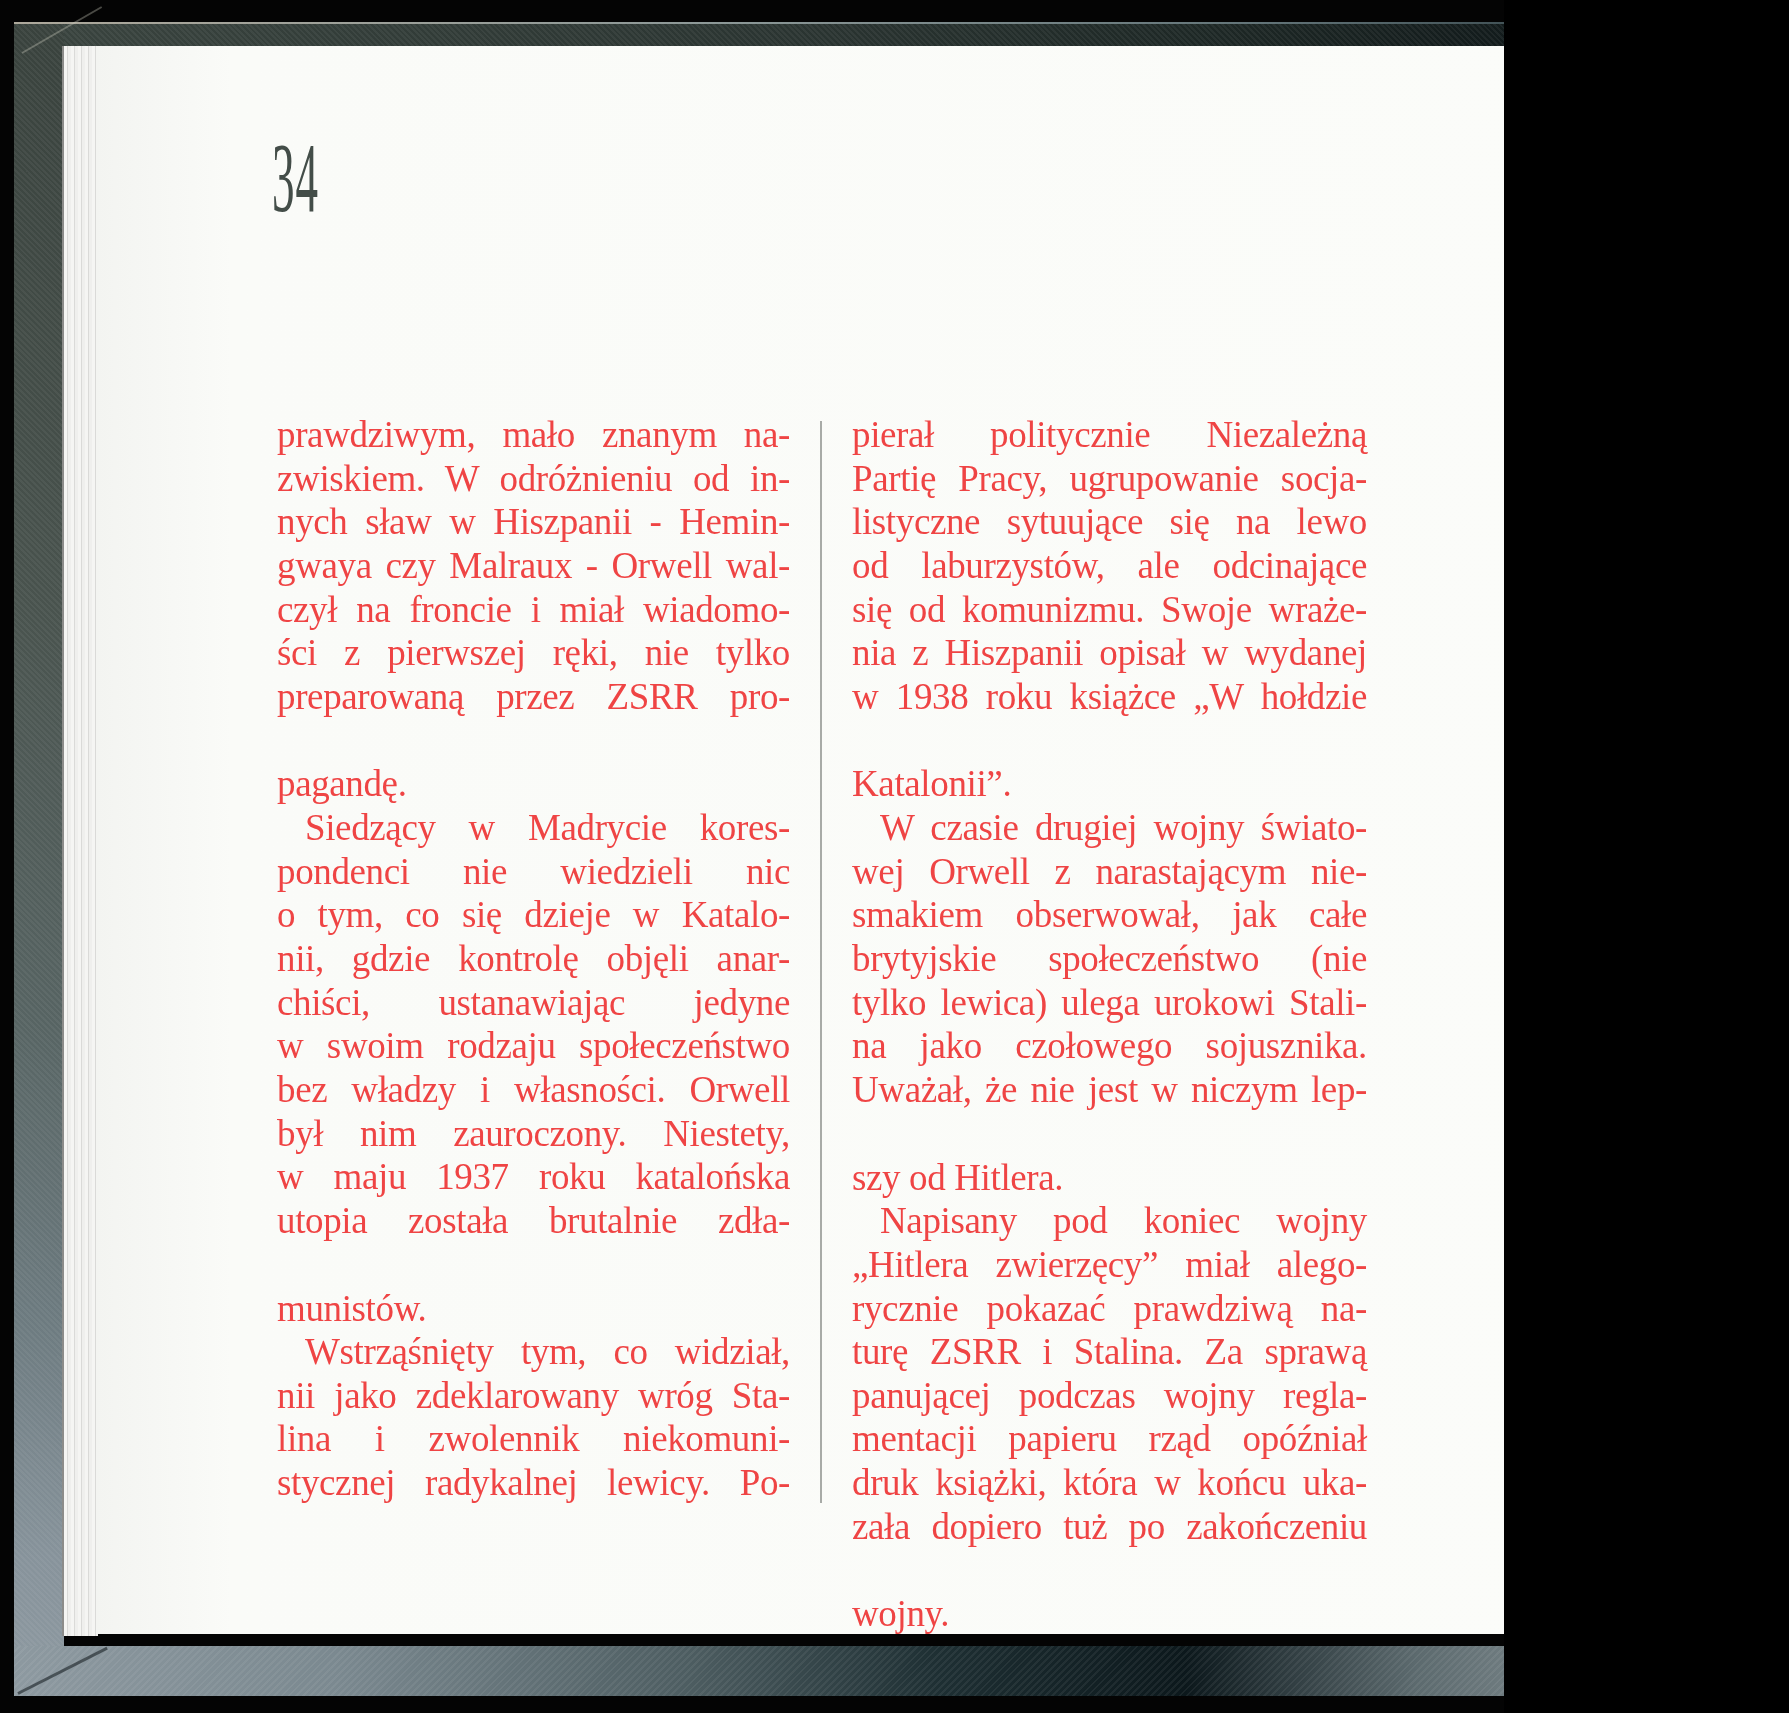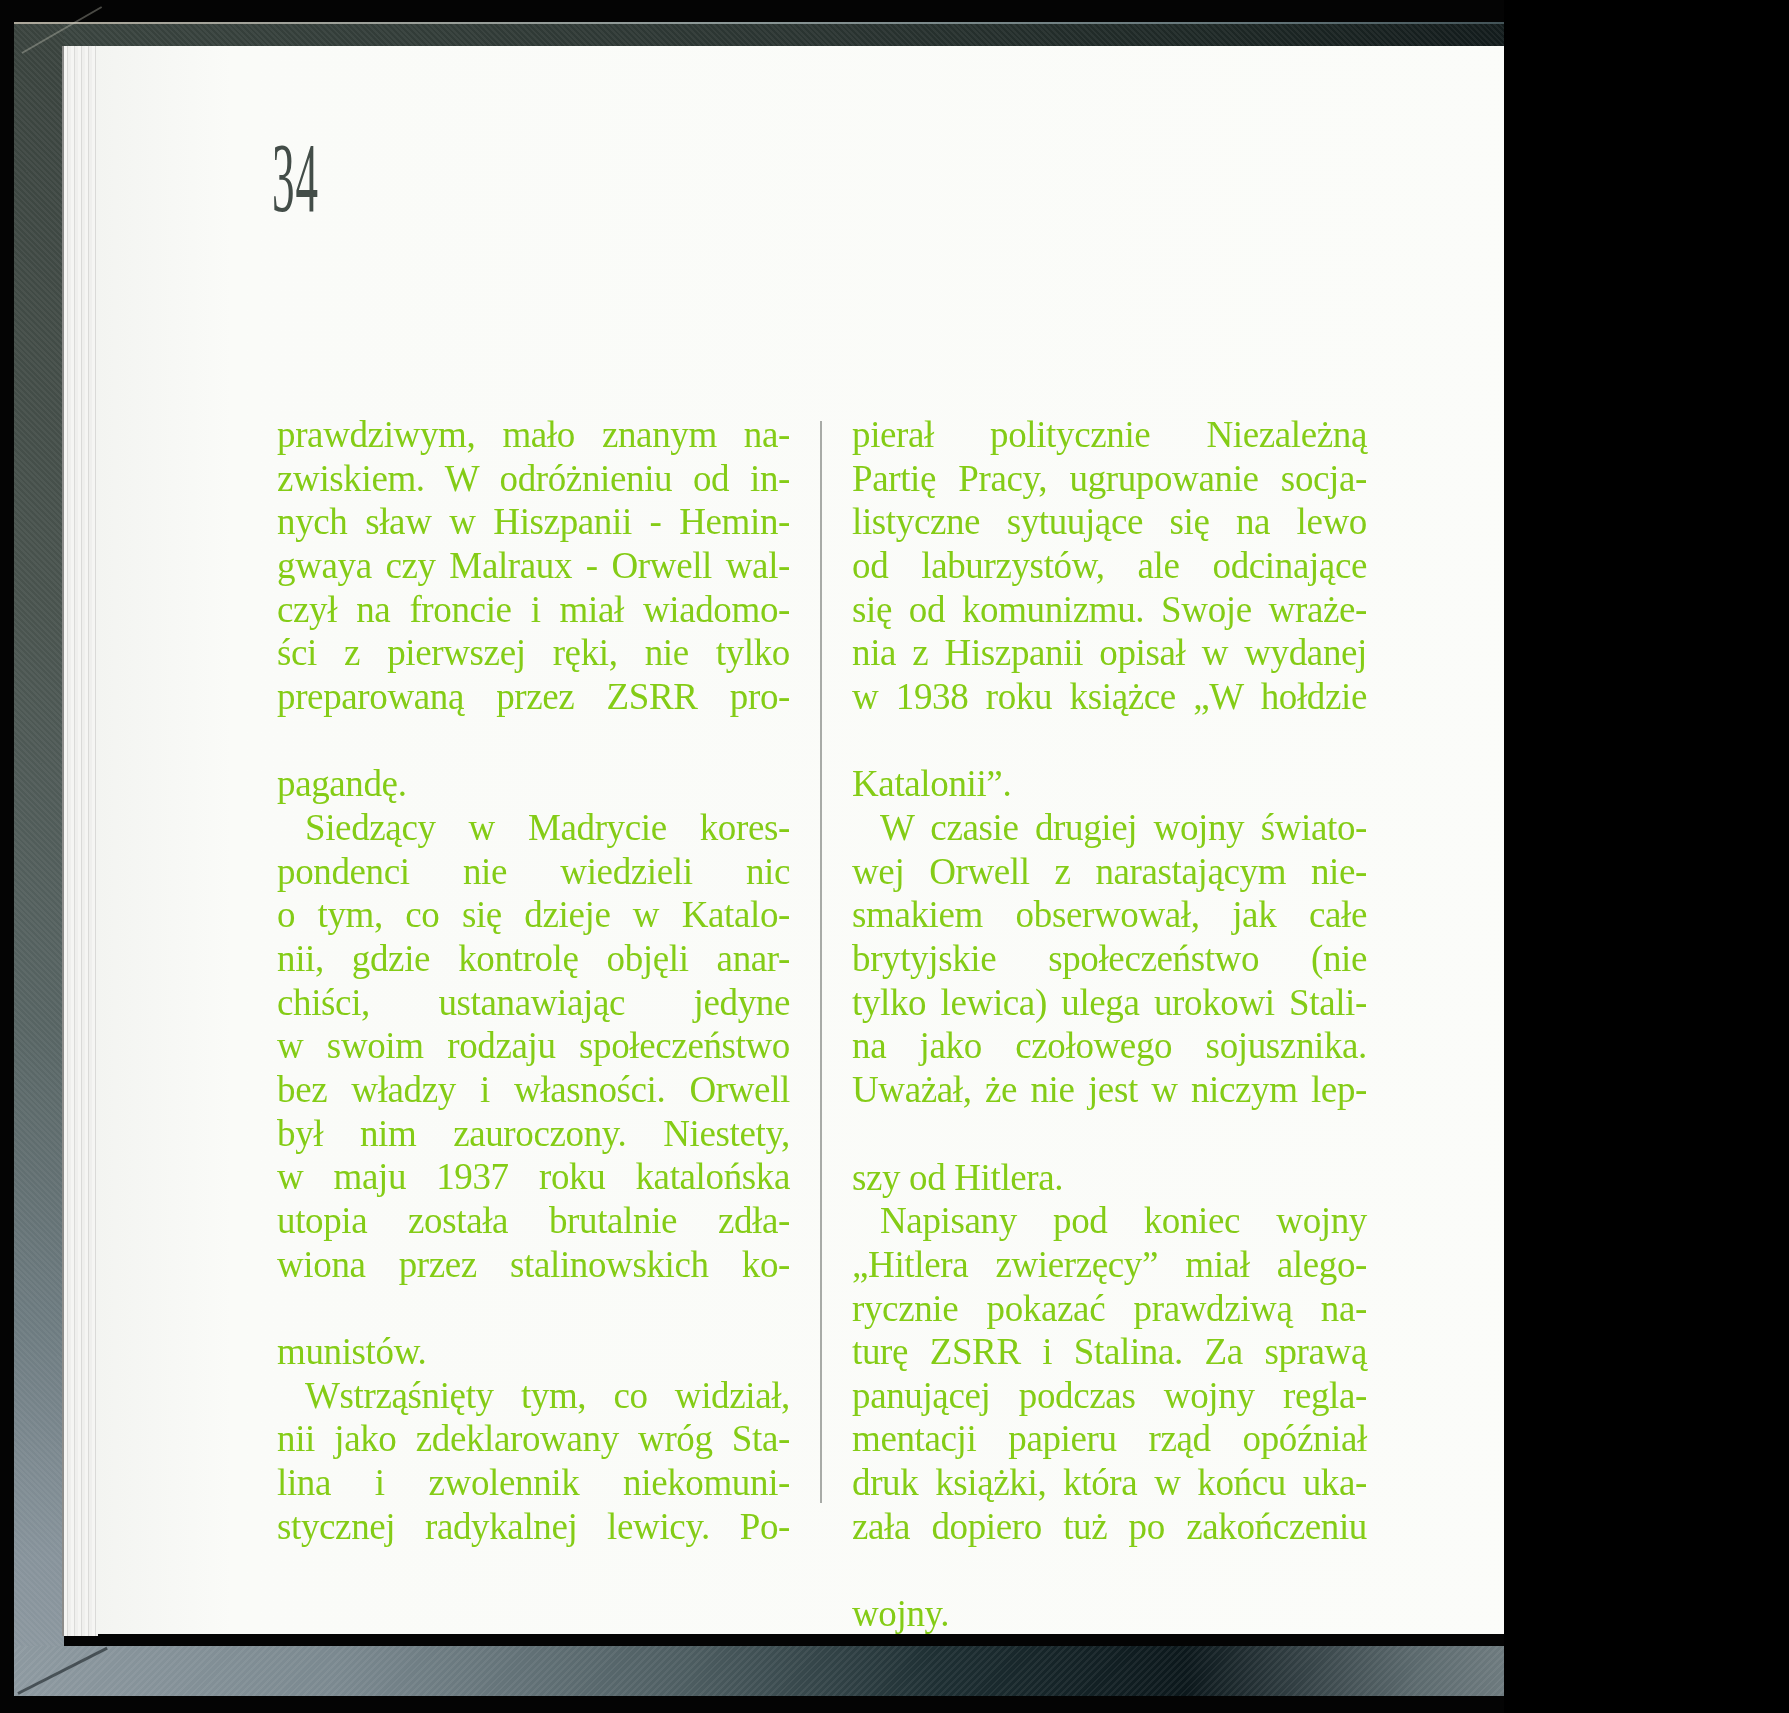--- a/index.html
+++ b/index.html
@@ -68,21 +68,21 @@
   }
   
   .page-number{
     position:absolute;left:272px;top:128px;
     font-size:100px;line-height:1;color:#434d48;
     transform:scaleX(0.45);transform-origin:left top;
     letter-spacing:2px;
   }
   .column{
     position:absolute;top:413px;
-    font-size:37px;line-height:43.65px;color:#84cc16;
+    font-size:37px;line-height:43.65px;color:#ef4444;
     letter-spacing:-0.01em;
   }
   .column-left{left:277px;width:513px;}
   .column-right{left:852px;width:515px;}
   .tline{text-align:justify;text-align-last:justify;height:43.65px;white-space:nowrap;}
   .tline.endline{text-align-last:left;margin-top:44px;}
   .tline.indent{text-indent:28px;}
   .column-divider{
     position:absolute;left:820px;top:421px;width:2px;height:1082px;
     background:#a8aba7;
@@ -121,21 +121,20 @@
       <div class="tline indent">Siedzący w Madrycie kores-</div>
       <div class="tline">pondenci nie wiedzieli nic</div>
       <div class="tline">o tym, co się dzieje w Katalo-</div>
       <div class="tline">nii, gdzie kontrolę objęli anar-</div>
       <div class="tline">chiści, ustanawiając jedyne</div>
       <div class="tline">w swoim rodzaju społeczeństwo</div>
       <div class="tline">bez władzy i własności. Orwell</div>
       <div class="tline">był nim zauroczony. Niestety,</div>
       <div class="tline">w maju 1937 roku katalońska</div>
       <div class="tline">utopia została brutalnie zdła-</div>
-      <div class="tline">wiona przez stalinowskich ko-</div>
       <div class="tline endline">munistów.</div>
       <div class="tline indent">Wstrząśnięty tym, co widział,</div>
       <div class="tline">nii jako zdeklarowany wróg Sta-</div>
       <div class="tline">lina i zwolennik niekomuni-</div>
       <div class="tline">stycznej radykalnej lewicy. Po-</div>
     </div>
   <div class="column-divider"></div>
   <div class="column column-right">
       <div class="tline">pierał politycznie Niezależną</div>
       <div class="tline">Partię Pracy, ugrupowanie socja-</div>

